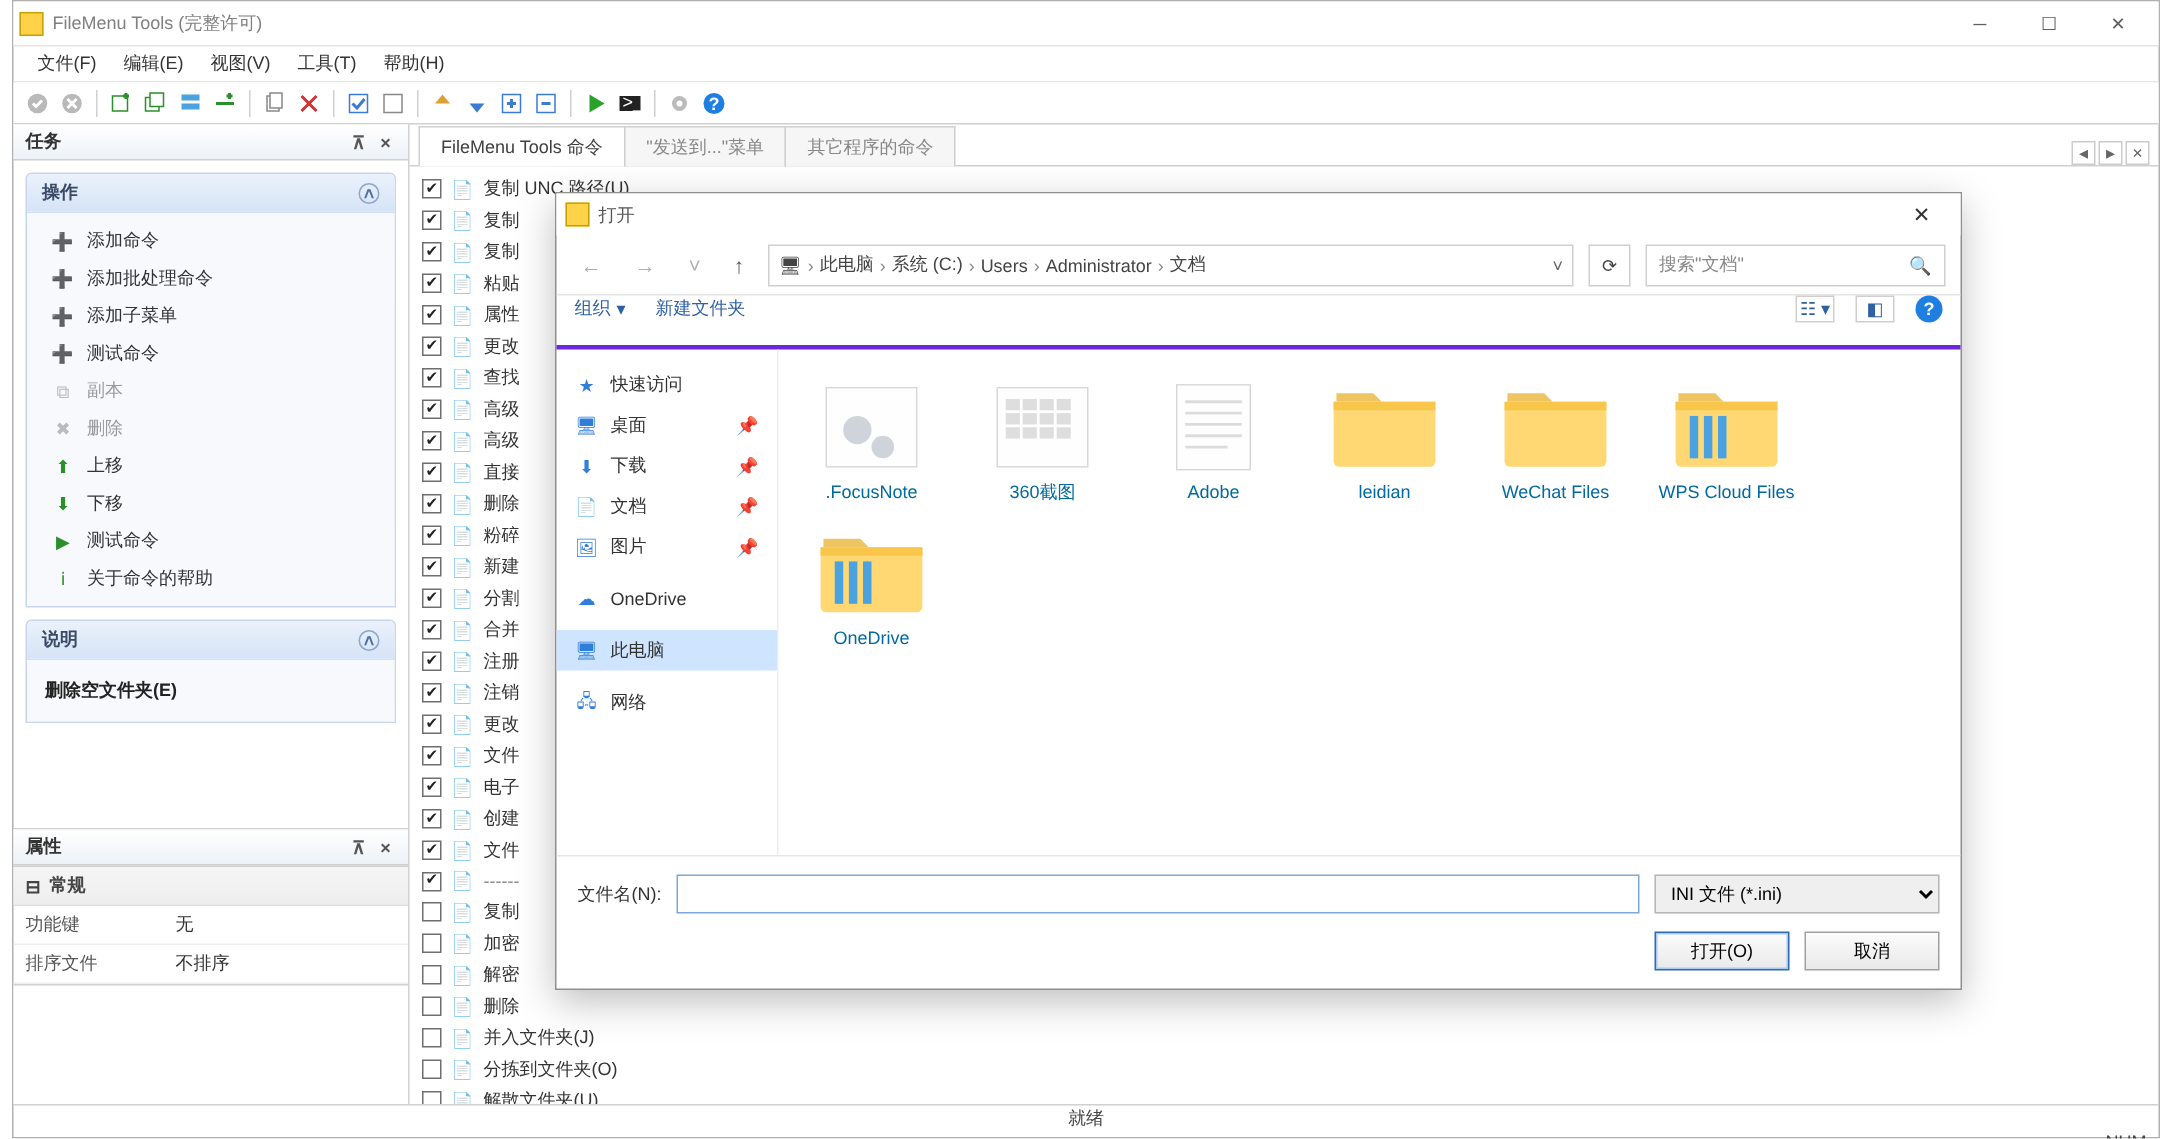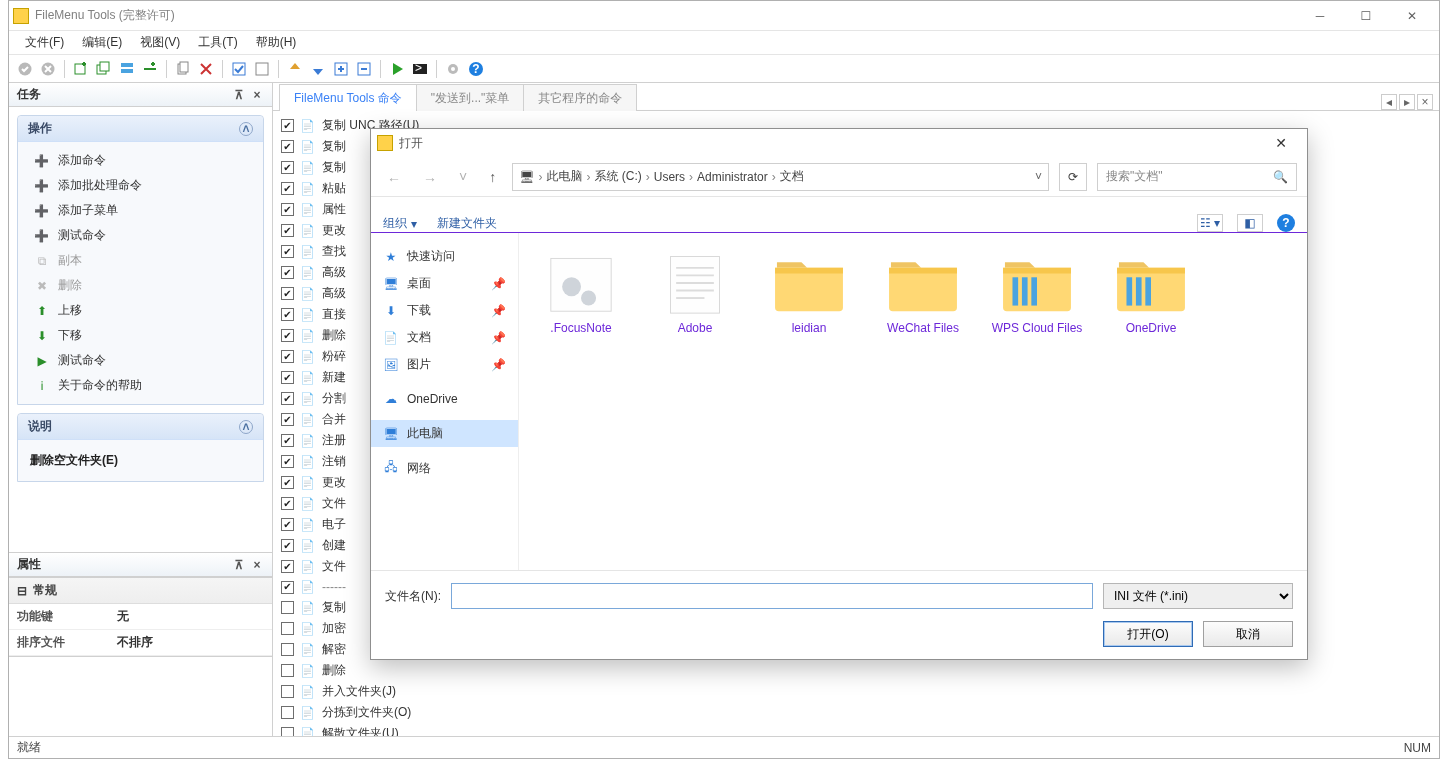--- a/index.html
+++ b/index.html
@@ -36,75 +36,75 @@
 .task-item { display: flex; align-items: center; gap: 8px; padding: 4px 16px; color: #333; }
 .task-item .ico { width: 16px; height: 16px; display:flex; align-items:center; justify-content:center;}
 .task-item.disabled { color: #9a9a9a; }
 .section-body .explain-item { padding: 6px 12px; font-weight: bold; color: #222;}
 
 
 .prop-panel { border-top: 1px solid #d0d0d0; }
 .prop-grid { border-top: 1px solid #d0d0d0; }
 .prop-group { background: linear-gradient(#f5f5f5,#eee); padding: 4px 8px; font-weight:bold; color:#444; border-bottom:1px solid #ddd; display:flex; align-items:center; gap:6px;}
 .prop-row { display: flex; border-bottom: 1px solid #eee; }
-.prop-row > div { padding: 4px 8px; font-weight: bold; }
+.prop-row > div { padding: 4px 8px; }
 .prop-row .k { width: 100px; color: #555; }
 .prop-row .v { flex: 1; color: #333; }
 .left-bottom-spacer { flex: 0 0 80px; border-top:1px solid #d0d0d0; background:#fff;}
 
 
 .right-col { flex: 1; display: flex; flex-direction: column; min-width: 0; }
 .tabs { height: 28px; display: flex; align-items: flex-end; padding-left: 6px; border-bottom: 1px solid #d0d0d0; gap: 0; }
 .tab { padding: 5px 14px 4px; border: 1px solid #d0d0d0; border-bottom: none; background: #f6f6f6; color: #888; margin-right: -1px; position: relative; top: 1px; }
-.tab.active { background: #fff; color: #3b82f6; z-index: 2; }
+.tab.active { background: #fff; color: #404040; z-index: 2; }
 .tabs .navbtns { margin-left:auto; display:flex; gap:2px; padding-right:6px;}
 .tabs .navbtns div{ width:16px; height:16px; border:1px solid #ccc; display:flex; align-items:center; justify-content:center; color:#666;}
 .cmd-list { flex: 1; overflow: auto; padding: 4px 8px; position: relative; }
 .cmd-row { display: flex; align-items: center; gap: 6px; padding: 2px 0; color: #333; white-space: nowrap;}
 .cmd-row .chk { width: 13px; height: 13px; border: 1px solid #6e6e6e; display:flex; align-items:center; justify-content:center; background:#fff; font-size:10px; line-height:1;}
 .cmd-row .chk.checked::before { content:"✔"; color:#222; font-size:10px;}
 .cmd-row .cico { width: 16px; height: 16px; display:flex; align-items:center; justify-content:center;}
 .cmd-row.sep-row { color:#888; }
 
 
-.statusbar { height: 22px; border-top: 1px solid #d0d0d0; display: flex; align-items: center; padding: 0 8px; color: #444; }
+.statusbar { height: 22px; border-top: 1px solid #d0d0d0; display: flex; align-items: center; padding: 0 8px; color: #444; flex-direction: column; }
 .statusbar .right { margin-left: auto; color: #444; }
 
 
 .dialog { position: absolute; left: 370px; top: 128px; width: 938px; height: 532px; background: #fff; border: 1px solid #8f8f8f; box-shadow: 0 8px 24px rgba(0,0,0,.25); display: flex; flex-direction: column; z-index: 10; }
 .dlg-title { height: 28px; display: flex; align-items: center; padding: 0 6px; background: #fff; }
 .dlg-title .ico { width: 16px; height: 16px; background: #ffd24a; border: 1px solid #c6a200; margin-right: 6px; }
 .dlg-title .lbl { color: #555; }
 .dlg-title .close { margin-left: auto; width: 40px; height: 24px; display:flex; align-items:center; justify-content:center; font-size:14px; color:#333;}
 .dlg-addr { height: 40px; display: flex; align-items: center; padding: 0 10px; gap: 10px; border-bottom: 1px solid #e5e5e5; }
 .navarrow { color:#b0b0b0; padding:0 6px; font-size:14px;}
 .navarrow.enabled{ color:#555;}
 .crumbbar { flex: 1; height: 28px; border: 1px solid #cfcfcf; display: flex; align-items: center; padding: 0 6px; gap: 4px; color: #444; }
 .crumbbar .sep { color:#888; }
 .crumbbar .dd { margin-left:auto; color:#666; }
 .refresh { width: 28px; height: 28px; border: 1px solid #cfcfcf; display:flex; align-items:center; justify-content:center; color:#444;}
 .search { width: 200px; height: 28px; border: 1px solid #cfcfcf; display:flex; align-items:center; padding:0 8px; color:#888;}
 .search .mag { margin-left:auto; color:#888;}
-.dlg-toolbar { height: 36px; display:flex; align-items:flex-end; padding:0 12px; gap:20px; border-bottom:1px solid #6d28d9;}
+.dlg-toolbar { height: 36px; display:flex; align-items:flex-start; padding:0 12px; gap:20px; border-bottom:3px solid #6d28d9;}
 .dlg-toolbar .l { color:#2f5fa5; display:flex; align-items:center; gap:4px;}
 .dlg-toolbar .r { margin-left:auto; display:flex; align-items:center; gap:14px;}
 .dlg-toolbar .r .view{ width:26px; height:18px; border:1px solid #cfcfcf; display:flex; align-items:center; justify-content:center; color:#2f5fa5;}
 .dlg-toolbar .r .help{ width:18px; height:18px; border-radius:50%; background:#1e7fe0; color:#fff; display:flex; align-items:center; justify-content:center; font-weight:bold;}
 
 .dlg-body { flex:1; display:flex; min-height:0;}
 .dlg-nav { width:148px; border-right:1px solid #eee; padding:6px 0; }
 .dlg-nav .grp { padding:4px 0;}
 .dlg-nav .item { display:flex; align-items:center; gap:8px; padding:5px 12px; color:#333;}
 .dlg-nav .item.sel { background:#cfe5ff;}
 .dlg-nav .item .pin{ margin-left:auto; color:#888;}
 .dlg-nav .item .nico{ width:16px; height:16px; display:flex; align-items:center; justify-content:center;}
 .dlg-files { flex:1; overflow:auto; padding:16px 8px; display:flex; flex-wrap:wrap; align-content:flex-start; gap:10px 6px;}
 .folder { width:108px; display:flex; flex-direction:column; align-items:center; text-align:center;}
 .folder .fico { width:80px; height:66px; position:relative;}
-.folder .lbl { margin-top:6px; color:#6d28d9; line-height:1.25;}
+.folder .lbl { margin-top:6px; color:#0369a1; line-height:1.25;}
 .ficon-base { position:absolute; inset:0;}
 .ficon-base svg{width:100%;height:100%;}
 
 .dlg-bottom { border-top:1px solid #e5e5e5; padding:12px 14px; display:flex; flex-direction:column; gap:12px;}
 .row1 { display:flex; align-items:center; gap:10px;}
 .row1 .lbl { color:#333; white-space:nowrap;}
 .row1 input { flex:1; height:26px; border:1px solid #7aa8da; padding:0 6px; outline:none;}
 .row1 select { width:190px; height:26px; border:1px solid #b6b6b6; background:#efefef; padding:0 6px;}
 .row2 { display:flex; justify-content:flex-end; gap:10px;}
 .row2 button { width:90px; height:26px; border:1px solid #a0a0a0; background:linear-gradient(#fcfcfc,#e9e9e9);}
@@ -667,20 +667,28 @@
           <div class="fico">
             <div class="ficon-base"><svg viewBox="0 0 80 70">
                 <use href="#folder-gear"></use>
               </svg></div>
           </div>
           <div class="lbl">.FocusNote</div>
         </div>
         <div class="folder">
           <div class="fico">
             <div class="ficon-base"><svg viewBox="0 0 80 70">
+                <use href="#folder-sheet"></use>
+              </svg></div>
+          </div>
+          <div class="lbl">360截图</div>
+        </div>
+        <div class="folder">
+          <div class="fico">
+            <div class="ficon-base"><svg viewBox="0 0 80 70">
                 <use href="#folder-paper"></use>
               </svg></div>
           </div>
           <div class="lbl">Adobe</div>
         </div>
         <div class="folder">
           <div class="fico">
             <div class="ficon-base"><svg viewBox="0 0 80 70">
                 <use href="#folder-plain"></use>
               </svg></div>

